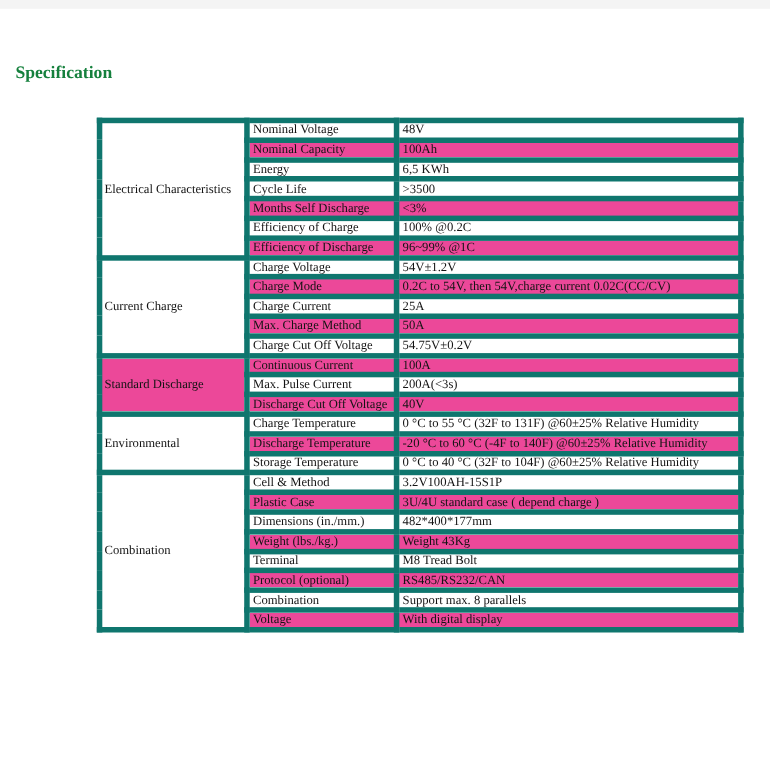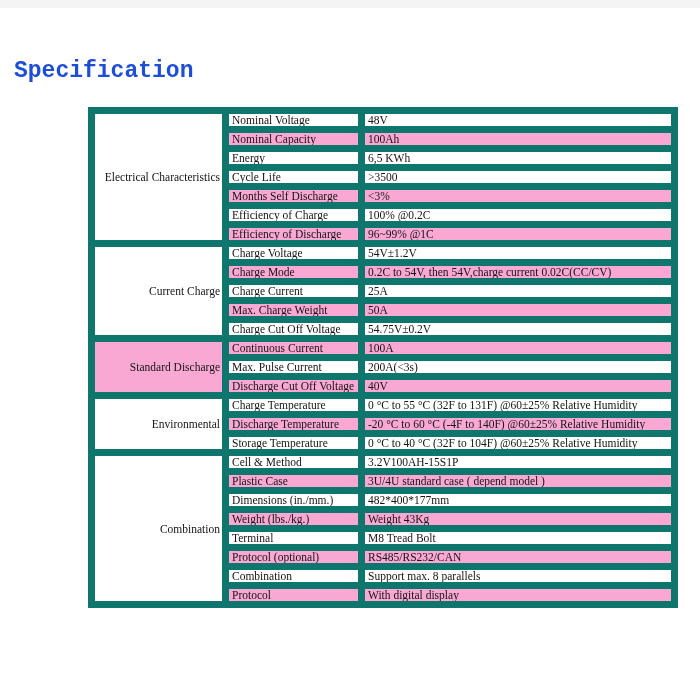--- a/index.html
+++ b/index.html
@@ -12,50 +12,49 @@
   }
   .top-strip {
     position: absolute;
     left: 0; top: 0;
     width: 700px; height: 8px;
     background: #f4f4f4;
   }
   .page-title {
     position: absolute;
     left: 14px; top: 58px;
-    font-family: Liberation Mono, monospace;
+    font-family: Liberation Serif, serif;
     font-weight: bold;
-    font-size: 23px;
-    color: #1d4ed8;
+    font-size: 16px;
+    color: #15803d;
     letter-spacing: 0px;
   }
   table.spec {
     position: absolute;
     left: 88px; top: 107px;
     width: 583px;
     border-collapse: collapse;
     table-layout: fixed;
   }
   table.spec td {
-    border: 7px solid #0f766e;
+    border: 5px solid #0f766e;
     font-size: 11.5px;
     color: #141414;
     height: 17.8px;
     padding: 0 2px 0 3px;
     white-space: nowrap;
     overflow: hidden;
     vertical-align: middle;
     background: #ffffff;
   }
-  table.spec tr.shaded td { background: #f9a8d4; margin-left: 26px; }
+  table.spec tr.shaded td { background: #ec4899; margin-left: 26px; }
   table.spec td.cat {
     background: #ffffff;
     vertical-align: middle;
     padding-left: 2px;
-    text-align: right;
   }
 </style>
 </head>
 <body>
 
 <div class="top-strip"></div>
 
 <div class="page-title">Specification</div>
 
 <table class="spec">
@@ -103,21 +102,21 @@
     </tr>
     <tr class="shaded">
       <td>Charge Mode</td>
       <td>0.2C to 54V, then 54V,charge current 0.02C(CC/CV)</td>
     </tr>
     <tr>
       <td>Charge Current</td>
       <td>25A</td>
     </tr>
     <tr class="shaded">
-      <td>Max. Charge Weight</td>
+      <td>Max. Charge Method</td>
       <td>50A</td>
     </tr>
     <tr>
       <td>Charge Cut Off Voltage</td>
       <td>54.75V±0.2V</td>
     </tr>
 
     <tr class="shaded">
       <td class="cat" rowspan="3">Standard Discharge</td>
       <td>Continuous Current</td>
@@ -146,21 +145,21 @@
       <td>0 °C to 40 °C (32F to 104F) @60±25% Relative Humidity</td>
     </tr>
 
     <tr>
       <td class="cat" rowspan="8">Combination</td>
       <td>Cell &amp; Method</td>
       <td>3.2V100AH-15S1P</td>
     </tr>
     <tr class="shaded">
       <td>Plastic Case</td>
-      <td>3U/4U standard case ( depend model )</td>
+      <td>3U/4U standard case ( depend charge )</td>
     </tr>
     <tr>
       <td>Dimensions (in./mm.)</td>
       <td>482*400*177mm</td>
     </tr>
     <tr class="shaded">
       <td>Weight (lbs./kg.)</td>
       <td>Weight 43Kg</td>
     </tr>
     <tr>
@@ -169,17 +168,17 @@
     </tr>
     <tr class="shaded">
       <td>Protocol (optional)</td>
       <td>RS485/RS232/CAN</td>
     </tr>
     <tr>
       <td>Combination</td>
       <td>Support max. 8 parallels</td>
     </tr>
     <tr class="shaded">
-      <td>Protocol</td>
+      <td>Voltage</td>
       <td>With digital display</td>
     </tr>
   </tbody>
 </table>
 
 </body></html>

